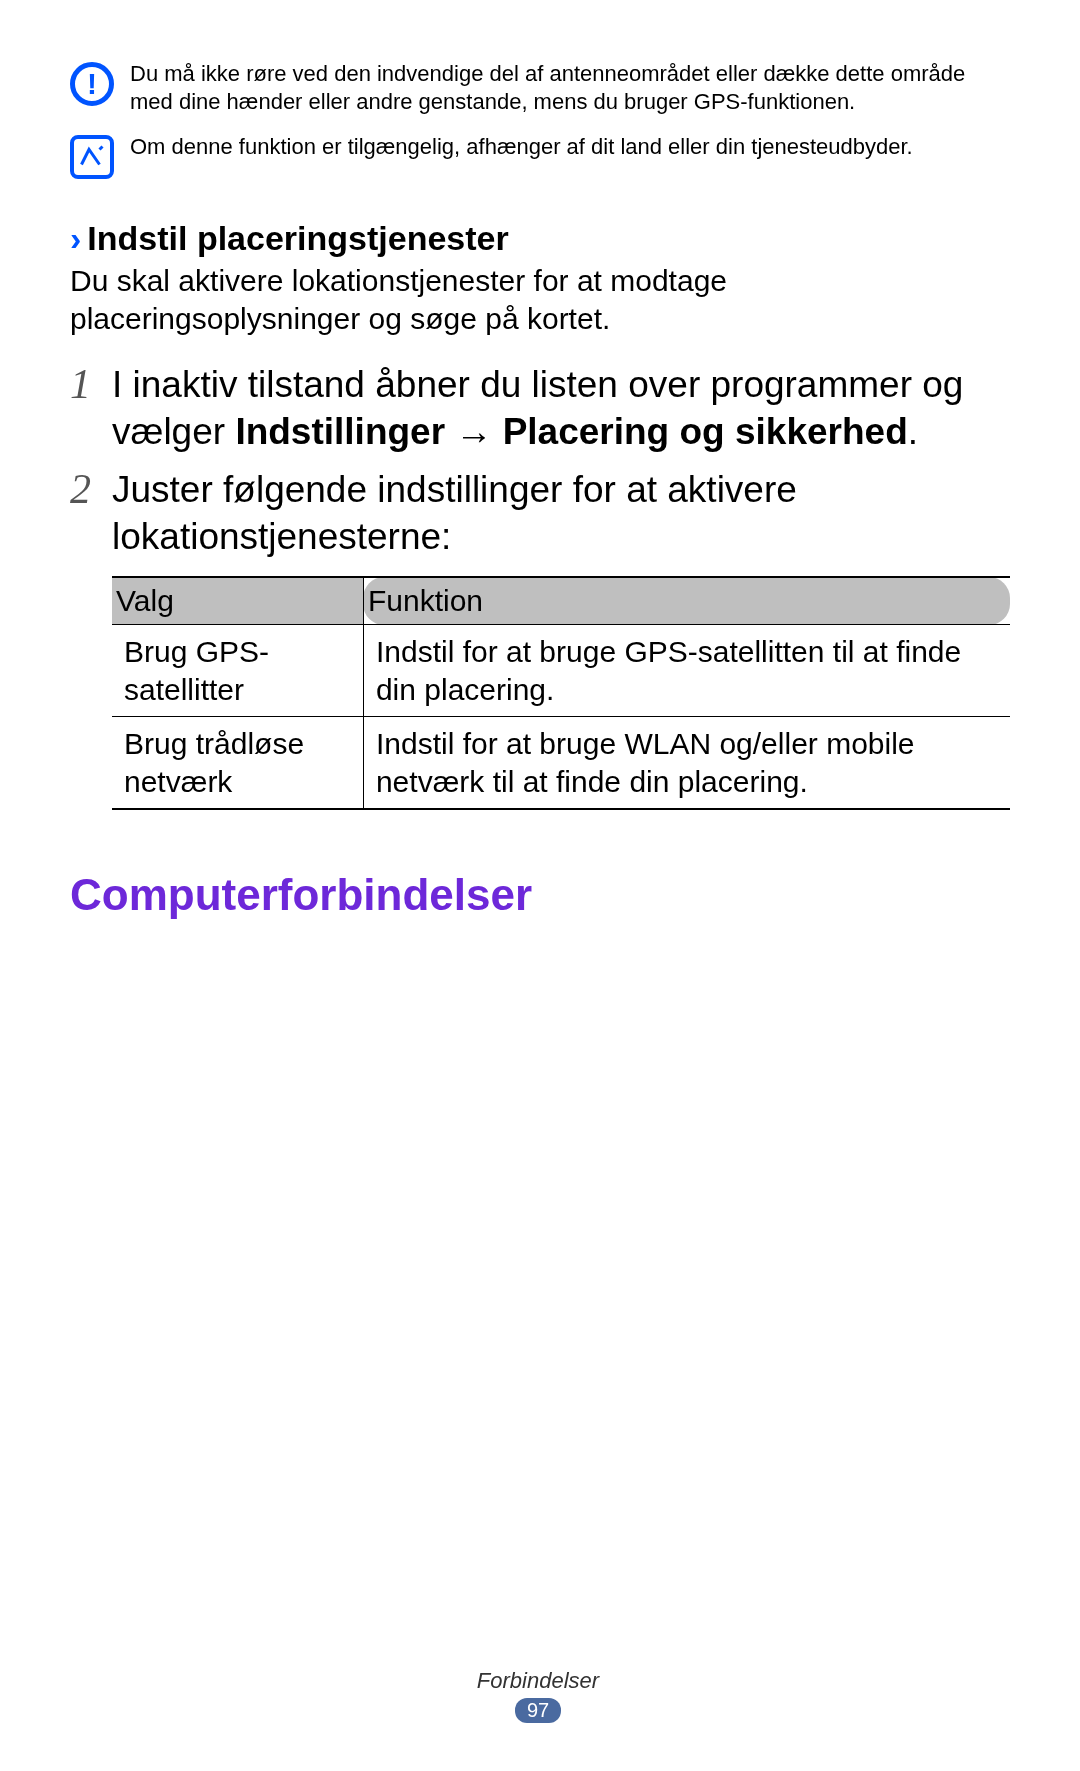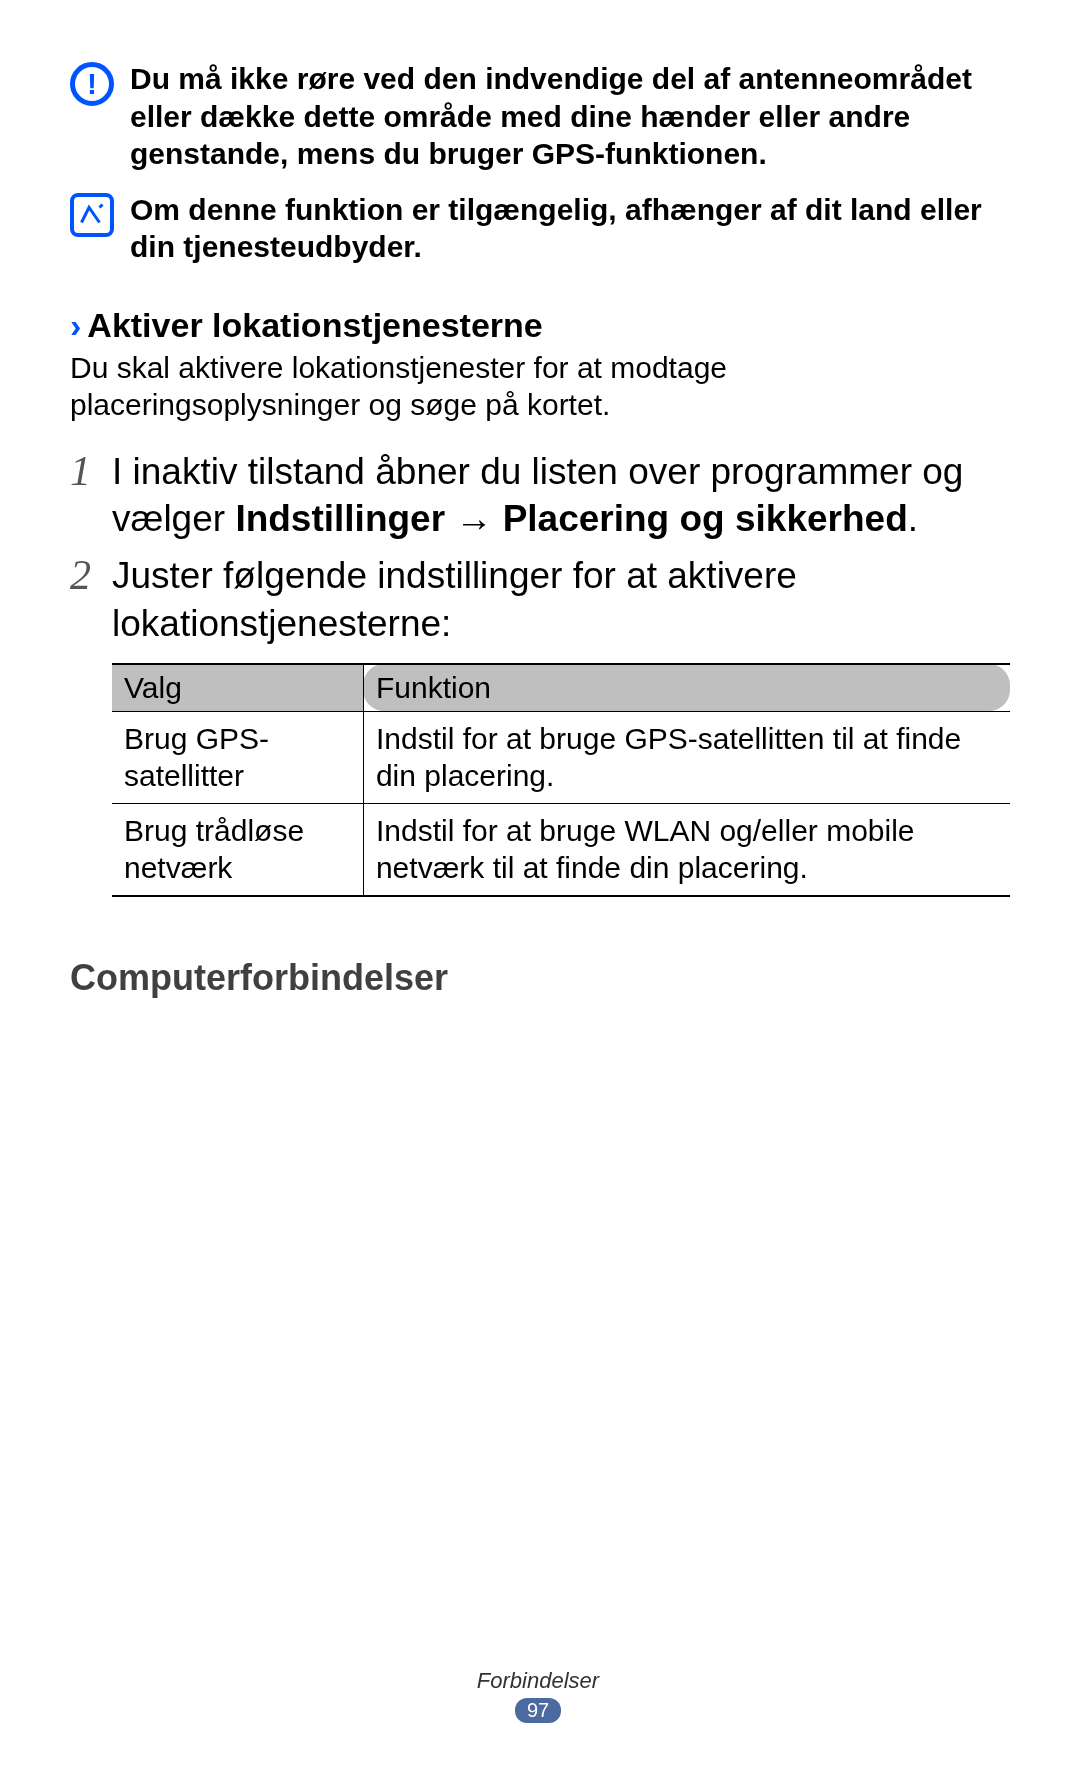--- a/index.html
+++ b/index.html
@@ -23,23 +23,22 @@
   }
   .note-icon-wrap {
     flex: 0 0 60px;
     display: flex;
     justify-content: flex-start;
     align-items: flex-start;
     padding-top: 2px;
   }
   .note-text {
     flex: 1;
-    font-size: 30px;
+    font-size: 22px;
     line-height: 1.25;
-    font-weight: bold;
   }
   .warn-icon {
     width: 44px;
     height: 44px;
     border: 5px solid #0054ff;
     border-radius: 50%;
     box-sizing: border-box;
     color: #0054ff;
     font-weight: 900;
     font-size: 30px;
@@ -109,43 +108,43 @@
     border-collapse: collapse;
     width: 100%;
     margin-top: 16px;
     margin-left: 0;
     font-size: 30px;
   }
   table.options th {
     background: #bfbfbf;
     font-weight: 400;
     text-align: left;
-    padding: 6px 12px;
+    padding: 6px 4px;
     border-top: 2px solid #000;
     border-bottom: 1px solid #000;
   }
   table.options th + th,
   table.options td + td {
     border-left: 1px solid #000;
     border-radius: 21px;
   }
   table.options td {
     padding: 8px 12px;
     border-bottom: 1px solid #000;
     vertical-align: top;
     line-height: 1.25;
   }
   table.options tr:last-child td {
     border-bottom: 2px solid #000;
   }
   .col-opt { width: 28%; }
   .col-fn  { width: 72%; }
   .section-heading {
-    color: #404040;
-    font-size: 36px;
+    color: #6d28d9;
+    font-size: 44px;
     font-weight: 700;
     margin-top: 60px;
     margin-bottom: 27px;
   }
   .footer {
     position: absolute;
     bottom: 48px;
     left: 0;
     right: 4px;
     text-align: center;
@@ -185,21 +184,21 @@
         <svg viewBox="0 0 40 40" width="30" height="30">
           <path d="M6 30 L16 10 L30 30 M30 10 L34 6"></path>
         </svg>
       </div>
     </div>
     <div class="note-text">Om denne funktion er tilgængelig, afhænger af dit land eller din tjenesteudbyder.</div>
   </div>
 
   <div class="sub-heading">
     <span class="chev">›</span>
-    <span>Aktiver lokationstjenesterne</span>
+    <span>Indstil placeringstjenester</span>
   </div>
   <p class="body-text">Du skal aktivere lokationstjenester for at modtage placeringsoplysninger og søge på kortet.</p>
 
   <div class="step">
     <div class="step-num">1</div>
     <div class="step-text">
       <span>I inaktiv tilstand åbner du listen over programmer og vælger </span><span class="bold">Indstillinger → Placering og sikkerhed</span><span>.</span>
     </div>
   </div>
 

